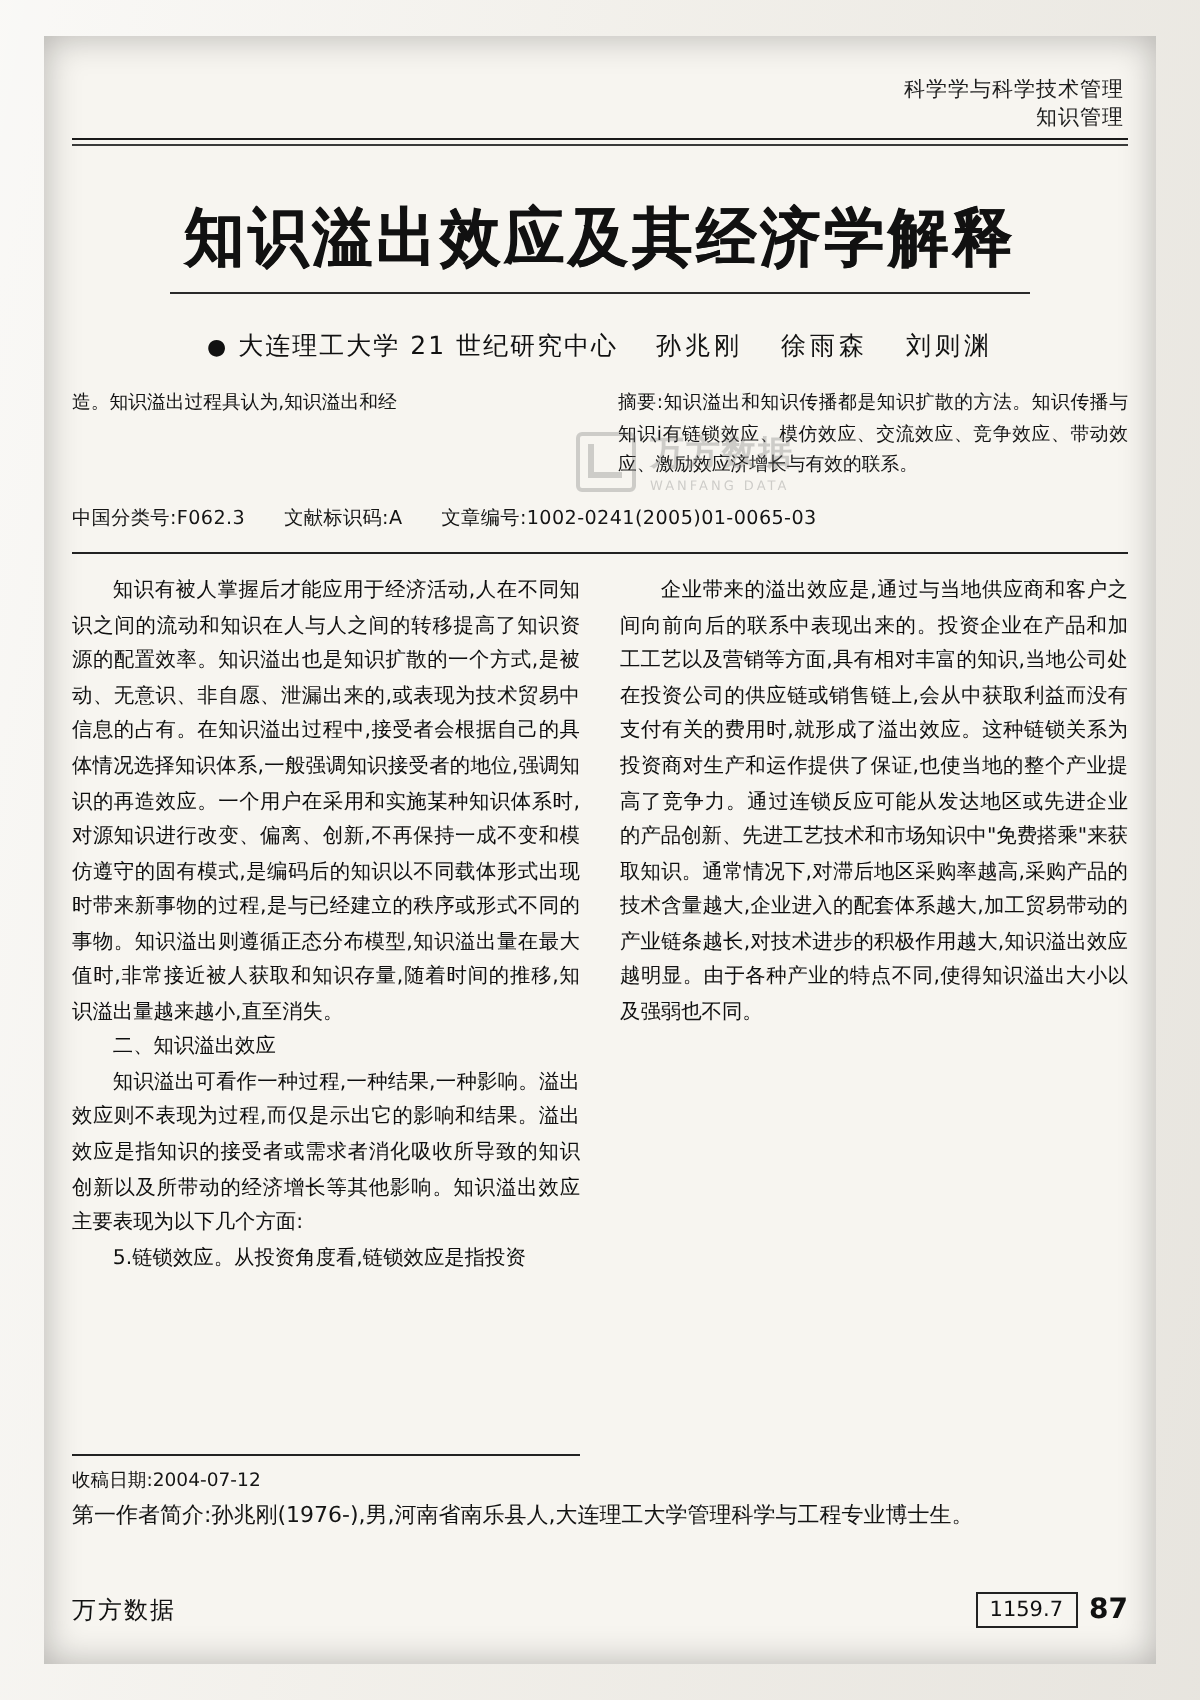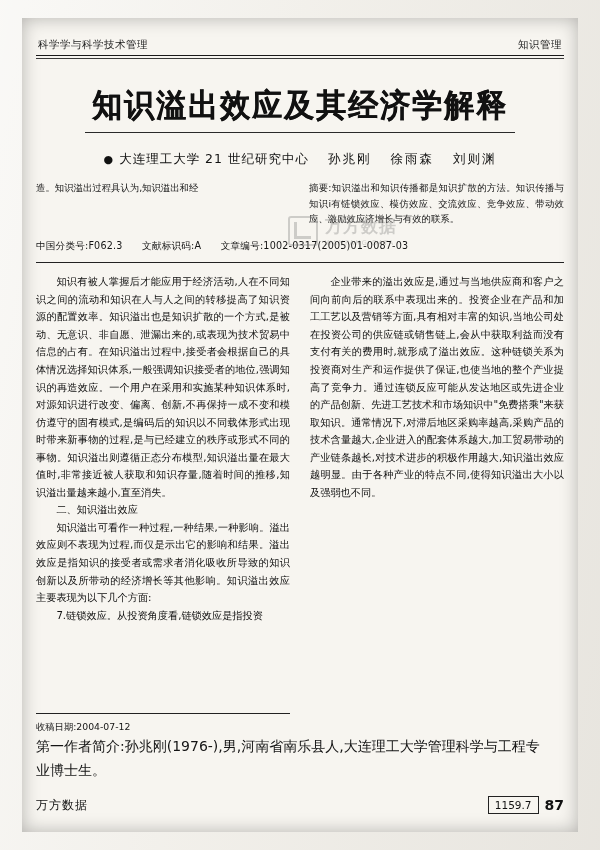--- a/index.html
+++ b/index.html
@@ -42,20 +42,21 @@
 
   
   .runhead {
     display: flex;
     justify-content: space-between;
     align-items: flex-end;
     font-size: 10.5px;
     color: #1d1d1d;
     letter-spacing: 0.5px;
     padding: 0 2px 3px 2px;
+    flex-direction: column;
   }
   .runhead .left { font-family: "DejaVu Sans", sans-serif; }
   .runhead .right { font-family: "DejaVu Sans", sans-serif; }
   .rule-top {
     border-bottom: 1.3px solid #1a1a1a;
     margin-bottom: 2px;
   }
   .rule-top2 {
     border-bottom: 0.6px solid #3a3a3a;
     margin-bottom: 26px;
@@ -148,21 +149,21 @@
     border-top: 0.9px solid #222;
     width: 254px;
     margin-bottom: 5px;
   }
   .foot-line {
     font-size: 9.3px;
     line-height: 1.7;
     color: #141414;
   }
   .foot-line2 {
-    font-size: 14px;
+    font-size: 11px;
     line-height: 1.7;
     color: #141414;
     width: 510px;
   }
 
   
   .bottom {
     position: absolute;
     left: 0;
     right: 0;
@@ -261,32 +262,32 @@
         <p>摘要:知识溢出和知识传播都是知识扩散的方法。知识传播与知识i有链锁效应、模仿效应、交流效应、竞争效应、带动效应、激励效应济增长与有效的联系。</p>
       </div>
     </div>
 
     <div class="meta">
       <div>
         <span>中国分类号:F062.3</span>
         &nbsp;&nbsp;&nbsp;&nbsp;
         <span>文献标识码:A</span>
         &nbsp;&nbsp;&nbsp;&nbsp;
-        <span>文章编号:1002-0317(2005)01-0087-03</span>
+        <span>文章编号:1002-0241(2005)01-0065-03</span>
       </div>
     </div>
 
     <div class="rule-mid"></div>
 
     <div class="body-cols">
       <div class="col">
         <p>知识有被人掌握后才能应用于经济活动,人在不同知识之间的流动和知识在人与人之间的转移提高了知识资源的配置效率。知识溢出也是知识扩散的一个方式,是被动、无意识、非自愿、泄漏出来的,或表现为技术贸易中信息的占有。在知识溢出过程中,接受者会根据自己的具体情况选择知识体系,一般强调知识接受者的地位,强调知识的再造效应。一个用户在采用和实施某种知识体系时,对源知识进行改变、偏离、创新,不再保持一成不变和模仿遵守的固有模式,是编码后的知识以不同载体形式出现时带来新事物的过程,是与已经建立的秩序或形式不同的事物。知识溢出则遵循正态分布模型,知识溢出量在最大值时,非常接近被人获取和知识存量,随着时间的推移,知识溢出量越来越小,直至消失。</p>
         <p class="head">二、知识溢出效应</p>
         <p>知识溢出可看作一种过程,一种结果,一种影响。溢出效应则不表现为过程,而仅是示出它的影响和结果。溢出效应是指知识的接受者或需求者消化吸收所导致的知识创新以及所带动的经济增长等其他影响。知识溢出效应主要表现为以下几个方面:</p>
-        <p>7.链锁效应。从投资角度看,链锁效应是指投资</p>
+        <p>5.链锁效应。从投资角度看,链锁效应是指投资</p>
       </div>
       <div class="col">
         <p>企业带来的溢出效应是,通过与当地供应商和客户之间向前向后的联系中表现出来的。投资企业在产品和加工工艺以及营销等方面,具有相对丰富的知识,当地公司处在投资公司的供应链或销售链上,会从中获取利益而没有支付有关的费用时,就形成了溢出效应。这种链锁关系为投资商对生产和运作提供了保证,也使当地的整个产业提高了竞争力。通过连锁反应可能从发达地区或先进企业的产品创新、先进工艺技术和市场知识中"免费搭乘"来获取知识。通常情况下,对滞后地区采购率越高,采购产品的技术含量越大,企业进入的配套体系越大,加工贸易带动的产业链条越长,对技术进步的积极作用越大,知识溢出效应越明显。由于各种产业的特点不同,使得知识溢出大小以及强弱也不同。</p>
       </div>
     </div>
 
     <div class="foot">
       <div class="foot-rule"></div>
       <div class="foot-line">
         <span>收稿日期:</span><span>2004-07-12</span>

